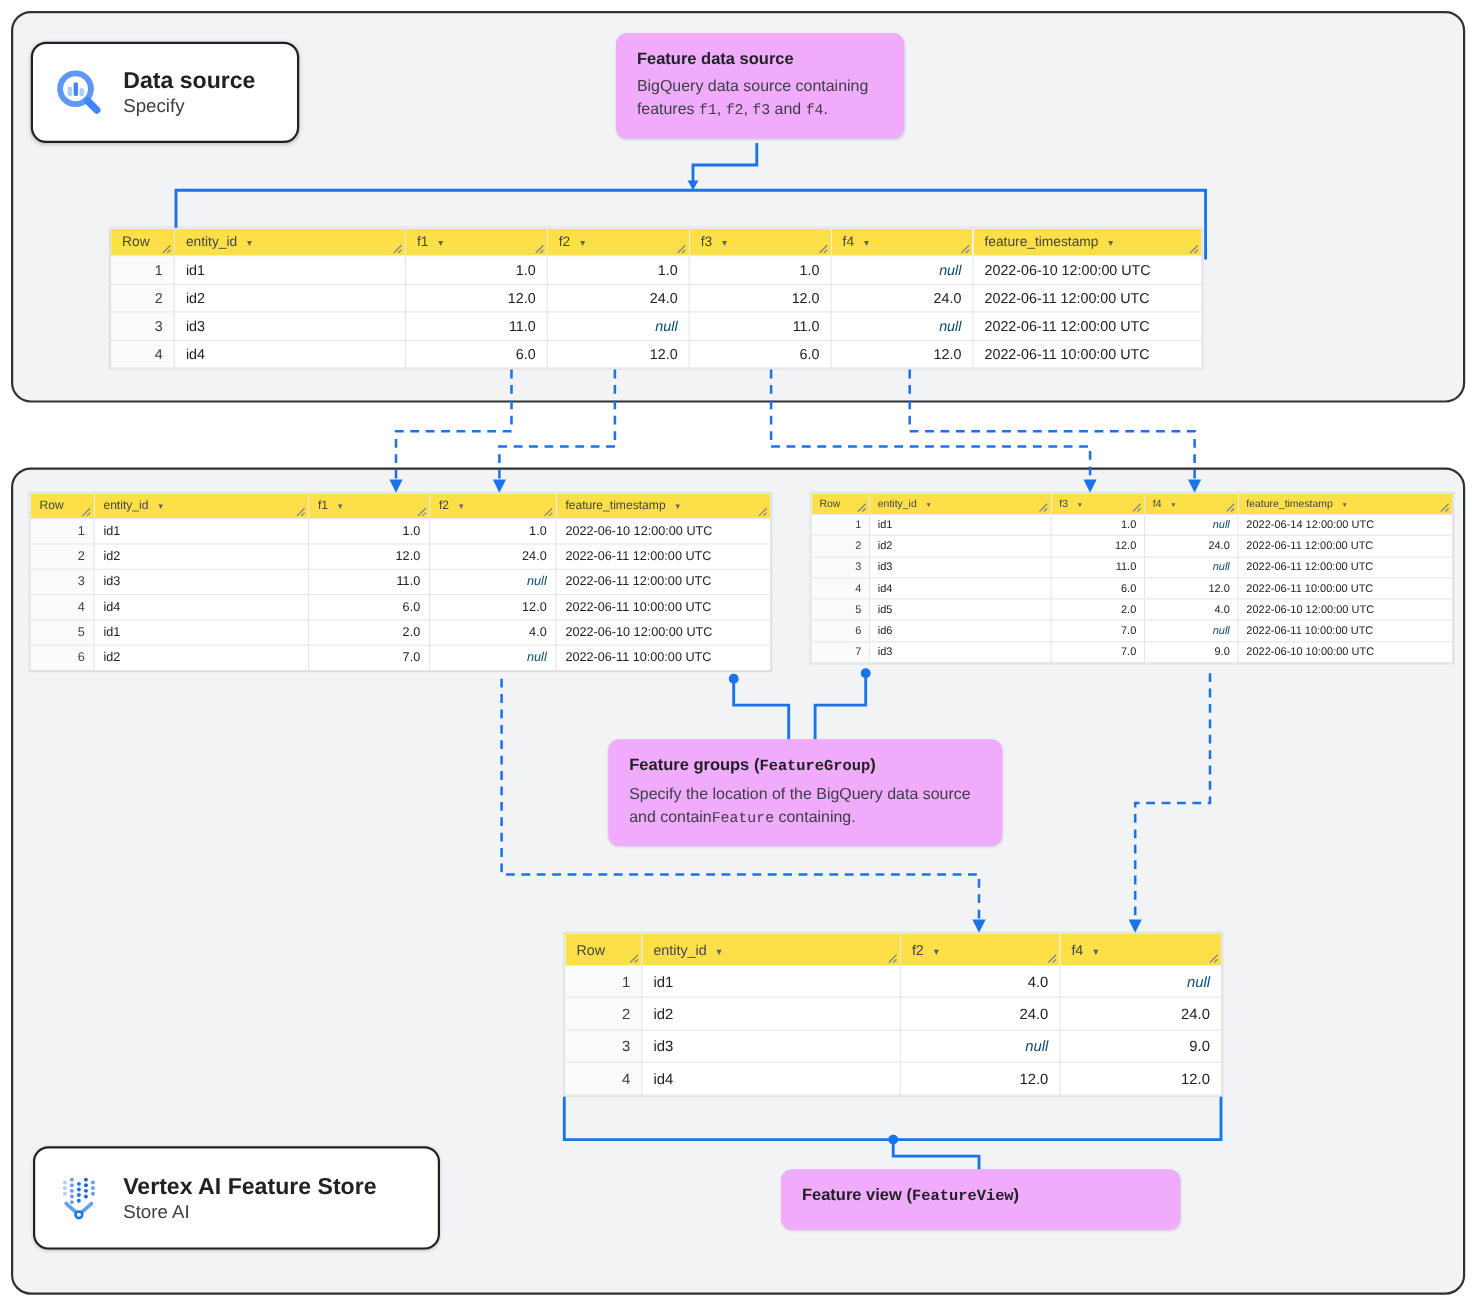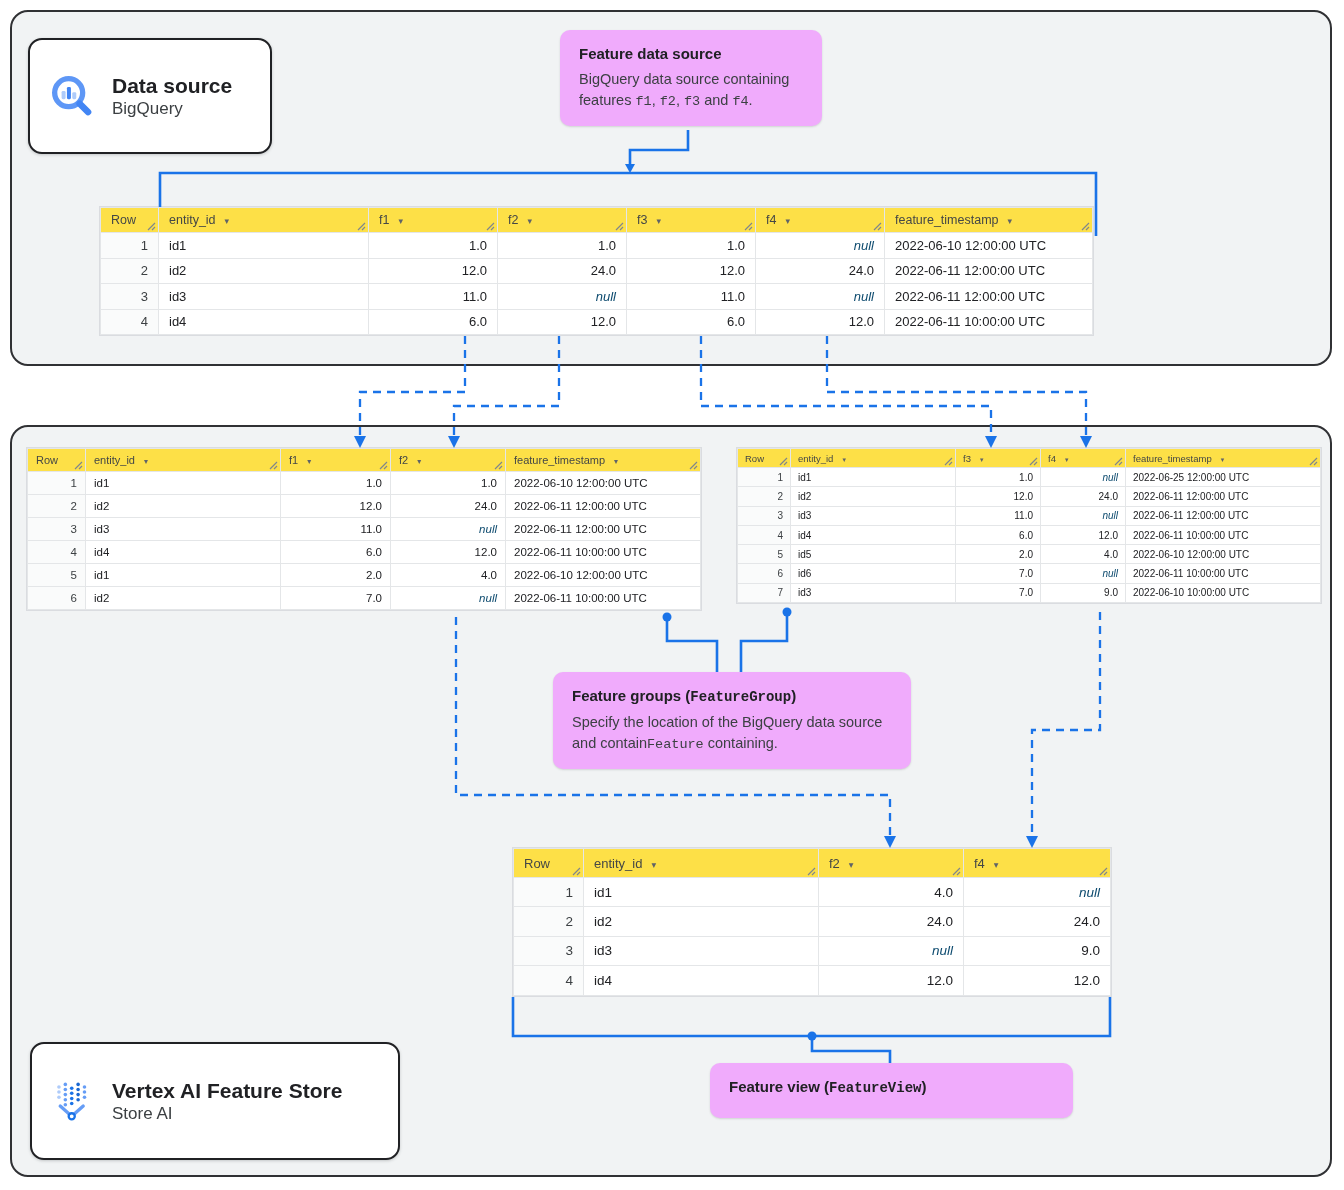--- a/index.html
+++ b/index.html
@@ -12,21 +12,21 @@
   
   .container {
     position:absolute; background:#f1f3f4; border:2px solid #303134; border-radius:18px;
   }
   #container-top    { left:10px; top:10px;  width:1318px; height:352px; }
   #container-bottom { left:10px; top:425px; width:1318px; height:748px; }
 
   
   .badge {
     position:absolute; background:#ffffff; border:2px solid #202124; border-radius:14px;
-    display:flex; align-items:center; gap:16px; padding:12px 18px;
+    display:flex; align-items:center; gap:16px; padding:0 18px;
     box-shadow:0 1px 3px rgba(60,64,67,.25);
   }
   #badge-datasource { left:28px; top:38px;  width:204px; height:88px; }
   #badge-vertex     { left:30px; top:1002px; width:330px; height:90px;margin-top:40px; }
   .badge-icon { flex:0 0 auto; line-height:0; }
   .badge-title { font-size:21px; font-weight:700; color:#202124; line-height:1.2; }
   .badge-sub   { font-size:17px; color:#3c4043; line-height:1.25; }
 
   
   .callout {
@@ -90,21 +90,21 @@
     <svg width="48" height="48" viewBox="0 0 36 36">
       <circle cx="15.5" cy="15.5" r="10.5" fill="#ffffff" stroke="#5e97f6" stroke-width="4"></circle>
       <path d="M23.8 23.8 L30 30" stroke="#4285f4" stroke-width="5" stroke-linecap="round"></path>
       <rect x="10.2" y="14.2" width="3" height="6.2" rx="1" fill="#aecbfa"></rect>
       <rect x="14.2" y="11.2" width="3" height="9.2" rx="1" fill="#4285f4"></rect>
       <rect x="18.2" y="15.2" width="3" height="5.2" rx="1" fill="#aecbfa"></rect>
     </svg>
   </span>
   <div class="badge-text">
     <div class="badge-title">Data source</div>
-    <div class="badge-sub">BigQuery</div>
+    <div class="badge-sub">Specify</div>
   </div>
 </div>
 
 <div class="callout" id="callout-fds">
   <div class="callout-title"><span>Feature data source</span></div>
   <div class="callout-body"><span>BigQuery data source containing features </span><span class="mono">f1</span><span>, </span><span class="mono">f2</span><span>, </span><span class="mono">f3</span><span> and </span><span class="mono">f4</span><span>.</span></div>
 </div>
 
 <table id="tbl-source">
     <colgroup>
@@ -278,21 +278,21 @@
               <path d="M1 8 L8 1 M5 8 L8 5" stroke="#80868b" stroke-width="1.2" fill="none"></path>
             </svg></span></th>
       </tr>
     </thead>
     <tbody>
       <tr>
         <td class="al-r rowno">1</td>
         <td class="al-l">id1</td>
         <td class="al-r">1.0</td>
         <td class="al-r null-val">null</td>
-        <td class="al-l">2022-06-25 12:00:00 UTC</td>
+        <td class="al-l">2022-06-14 12:00:00 UTC</td>
       </tr>
       <tr>
         <td class="al-r rowno">2</td>
         <td class="al-l">id2</td>
         <td class="al-r">12.0</td>
         <td class="al-r">24.0</td>
         <td class="al-l">2022-06-11 12:00:00 UTC</td>
       </tr>
       <tr>
         <td class="al-r rowno">3</td>

